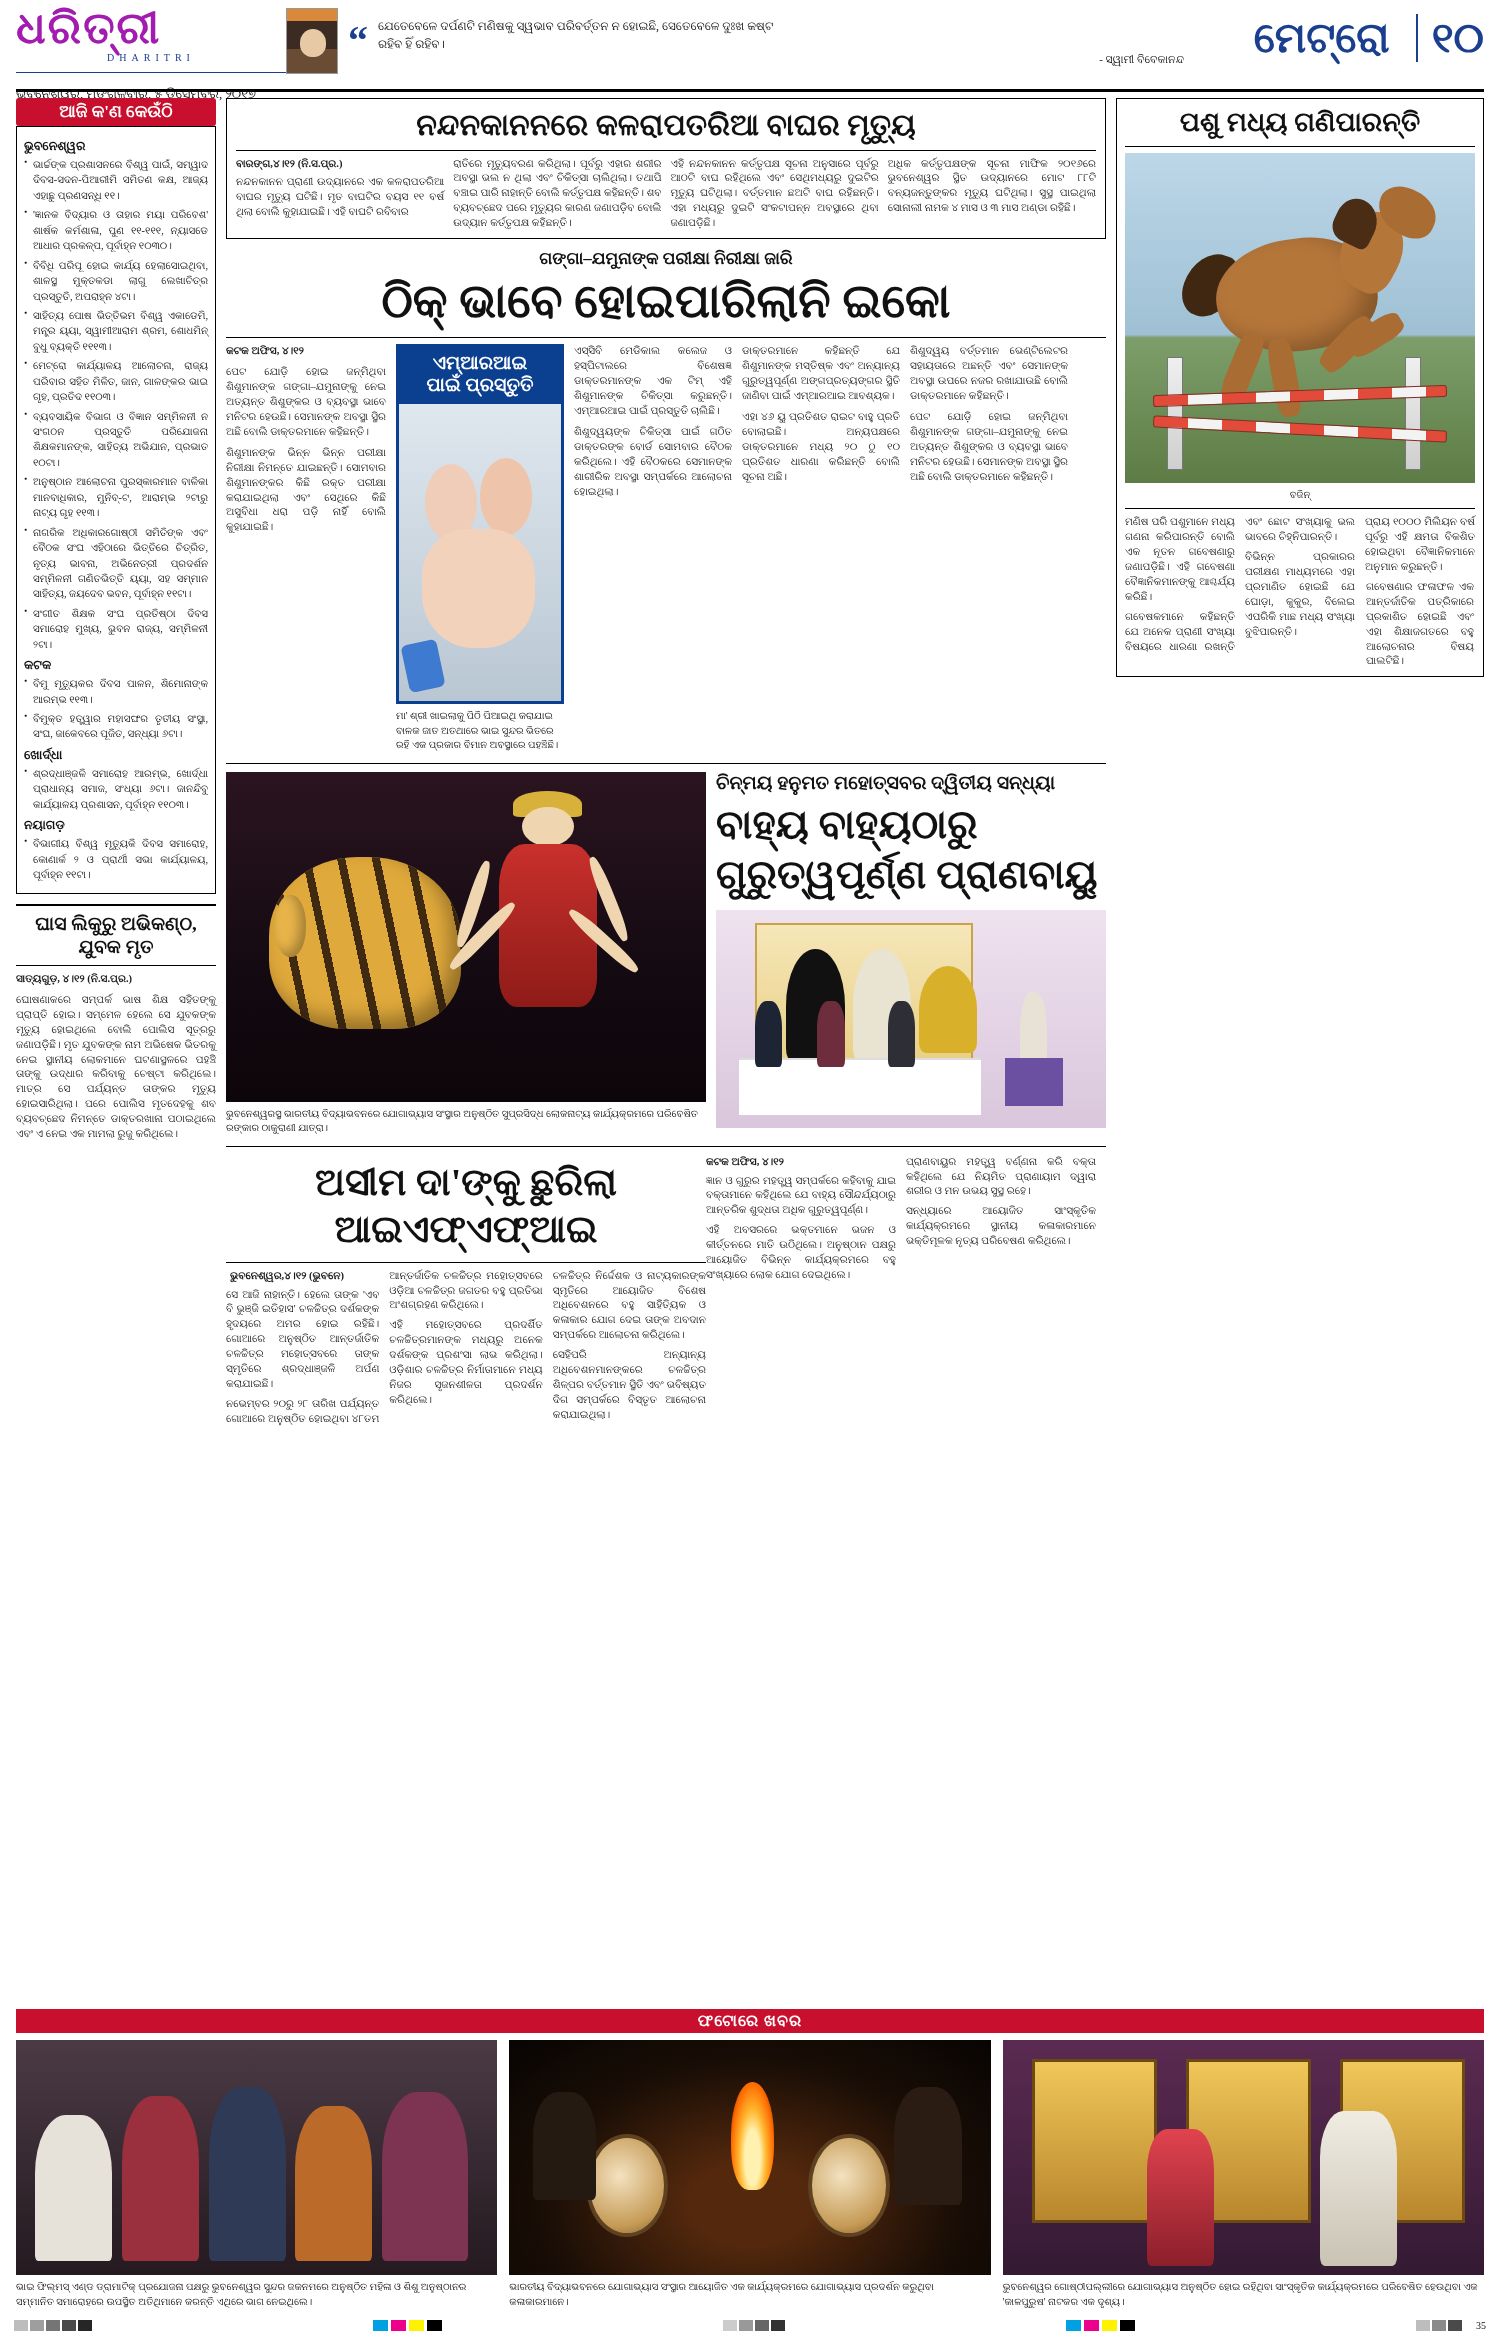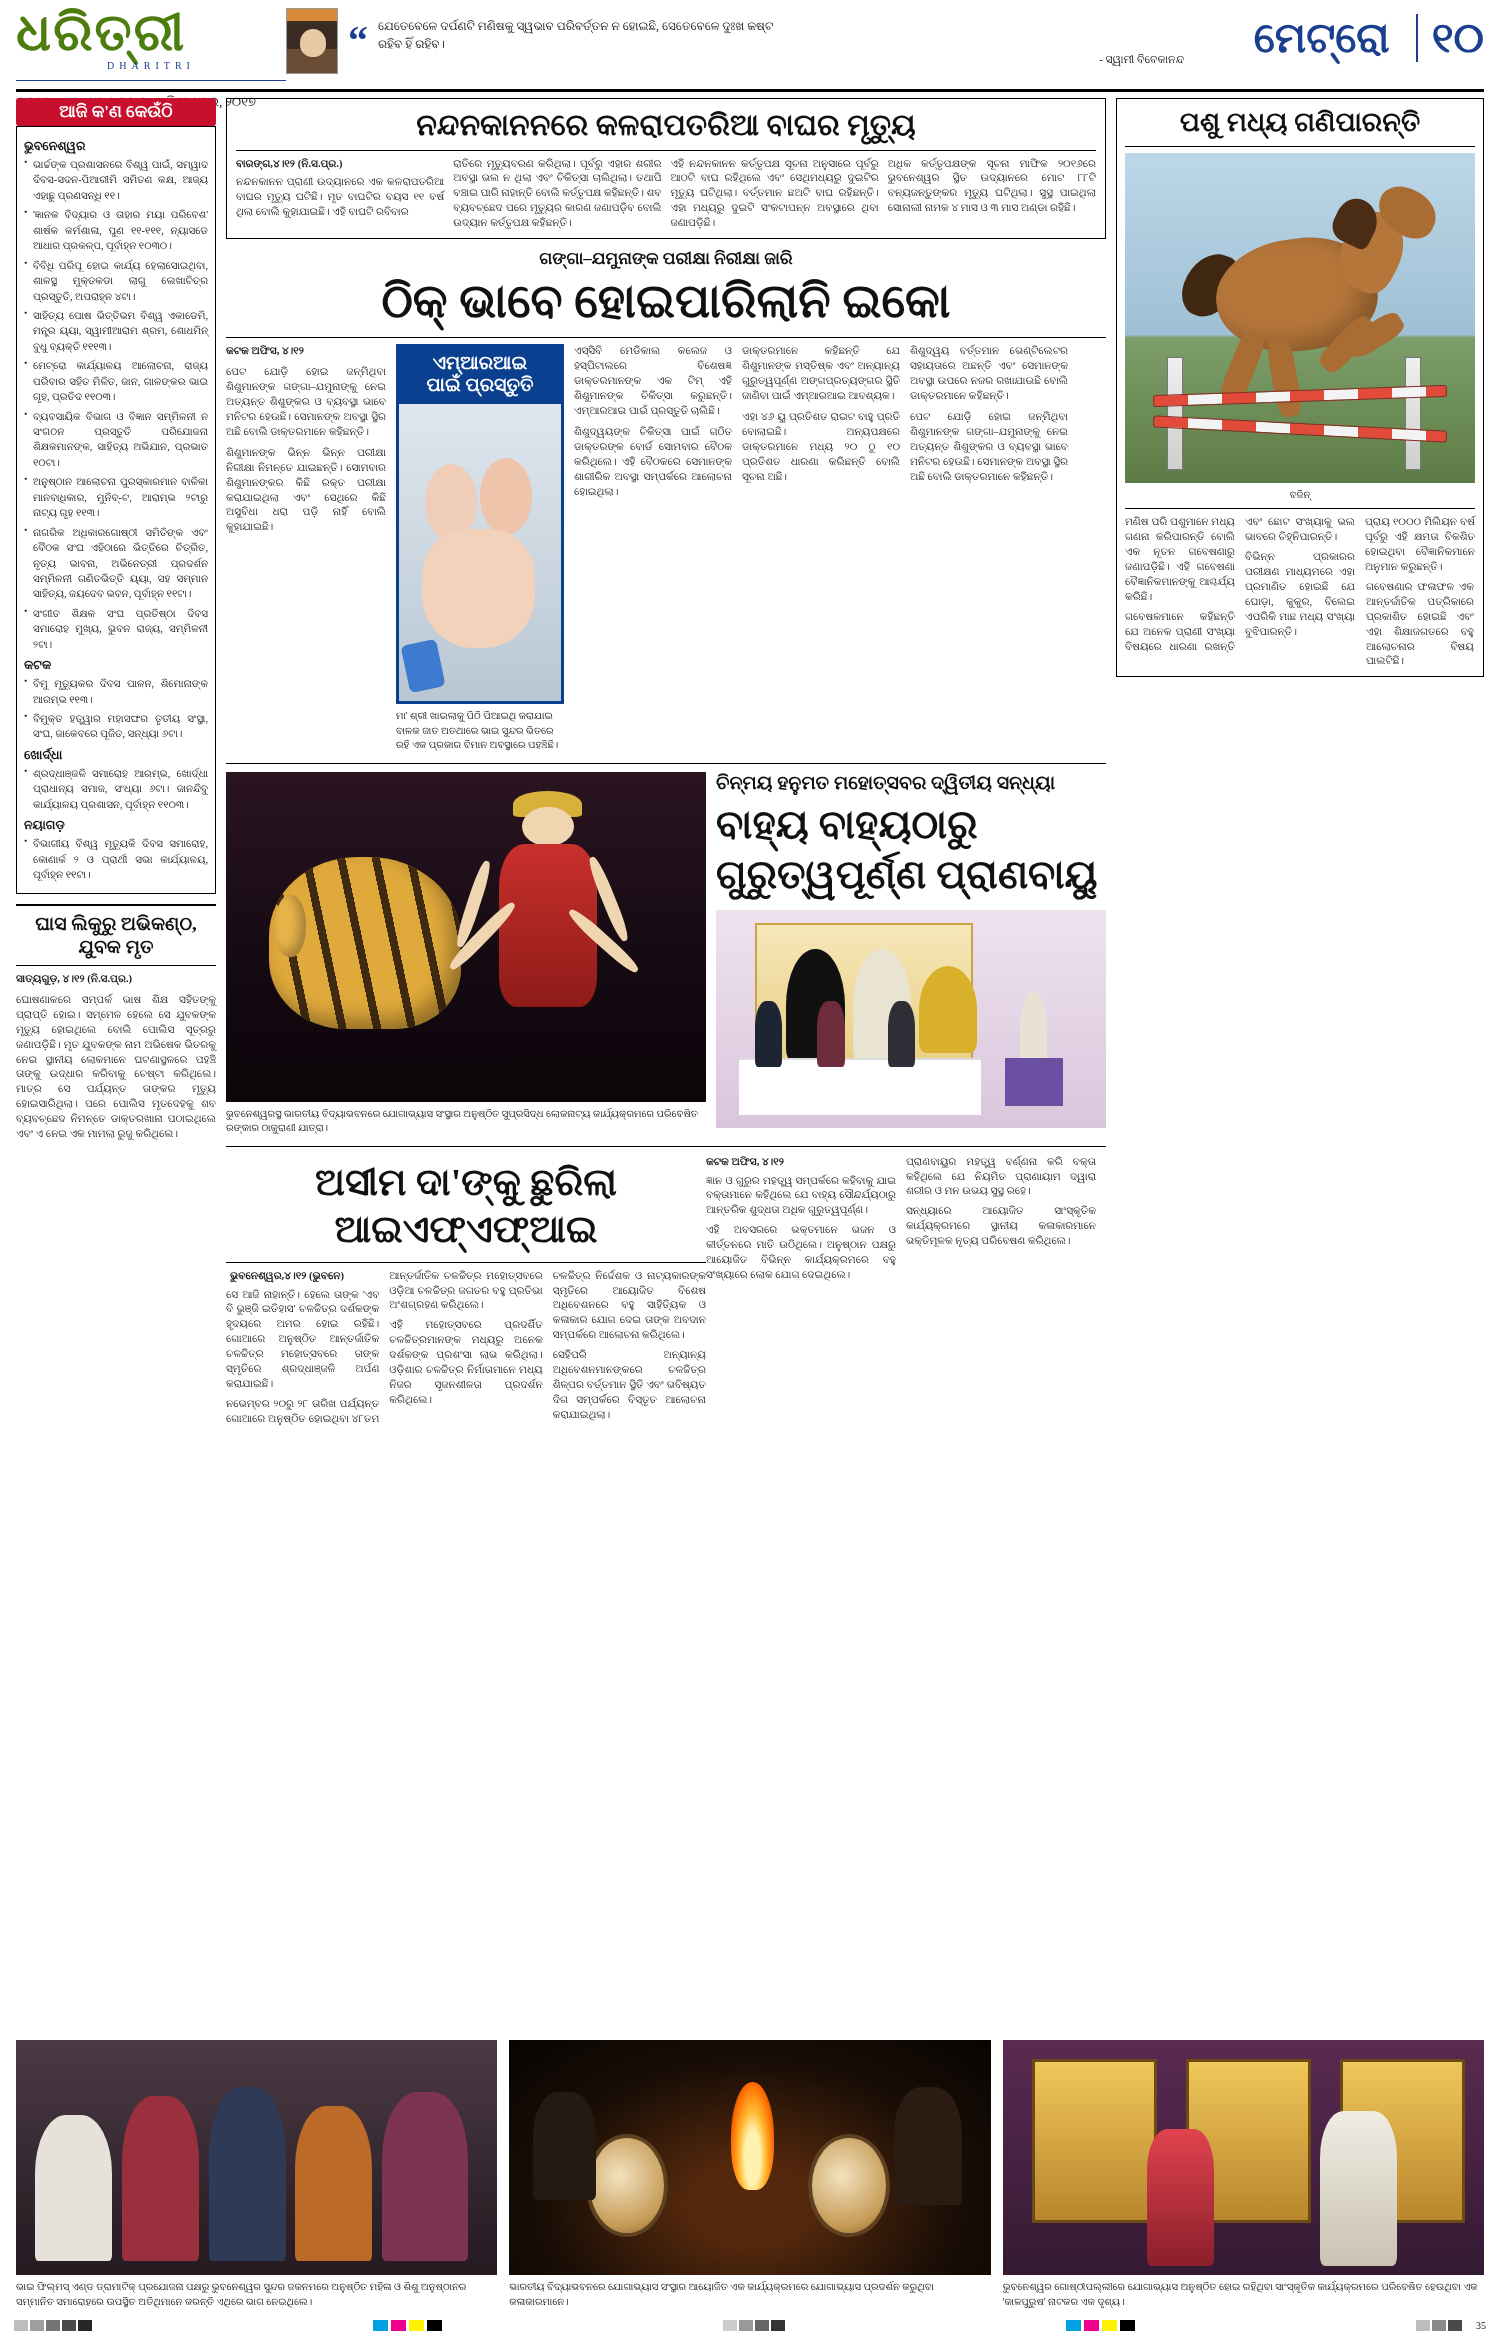--- a/index.html
+++ b/index.html
@@ -12,21 +12,21 @@
     position:relative;
     overflow:hidden;
   }
   .page { width:1500px; height:2335px; position:relative; padding:0 16px; }
 
   
   .masthead { display:flex; align-items:flex-start; height:92px; border-bottom:3px solid #000; }
   .mh-left { width:270px; padding-top:6px; }
   .logo-word {
     font-family:"DejaVu Serif", serif;
-    font-size:52px; font-weight:bold; color:#4d7c0f;
+    font-size:44px; font-weight:bold; color:#a21caf;
     letter-spacing:2px; line-height:1;
   }
   .logo-sub { font-size:10px; letter-spacing:5px; color:#1b3f8f; text-align:center; margin-top:2px;}
   .logo-date { font-size:13px; margin-top:9px; color:#111; border-top:1px solid #1b3f8f; padding-top:13px;}
   .mh-mid { flex:1; display:flex; align-items:center; padding-top:8px; gap:10px;}
   .portrait {
     width:52px; height:66px; border:1px solid #999;
     background:linear-gradient(#d8893a 0 18%, #3b2b22 18% 62%, #6a4b33 62% 100%);
     position:relative; flex:0 0 auto;
   }
@@ -354,20 +354,21 @@
           <p style="margin:0 0 5px">ଗବେଷକମାନେ କହିଛନ୍ତି ଯେ ଅନେକ ପ୍ରାଣୀ ସଂଖ୍ୟା ବିଷୟରେ ଧାରଣା ରଖନ୍ତି ଏବଂ ଛୋଟ ସଂଖ୍ୟାକୁ ଭଲ ଭାବରେ ଚିହ୍ନିପାରନ୍ତି।</p>
           <p style="margin:0 0 5px">ବିଭିନ୍ନ ପ୍ରକାରର ପରୀକ୍ଷଣ ମାଧ୍ୟମରେ ଏହା ପ୍ରମାଣିତ ହୋଇଛି ଯେ ଘୋଡ଼ା, କୁକୁର, ବିଲେଇ ଏପରିକି ମାଛ ମଧ୍ୟ ସଂଖ୍ୟା ବୁଝିପାରନ୍ତି।</p>
           <p style="margin:0 0 5px">ପ୍ରାୟ ୧୦୦୦ ମିଲିୟନ ବର୍ଷ ପୂର୍ବରୁ ଏହି କ୍ଷମତା ବିକଶିତ ହୋଇଥିବା ବୈଜ୍ଞାନିକମାନେ ଅନୁମାନ କରୁଛନ୍ତି।</p>
           <p style="margin:1px">ଗବେଷଣାର ଫଳାଫଳ ଏକ ଆନ୍ତର୍ଜାତିକ ପତ୍ରିକାରେ ପ୍ରକାଶିତ ହୋଇଛି ଏବଂ ଏହା ଶିକ୍ଷାଜଗତରେ ବହୁ ଆଲୋଚନାର ବିଷୟ ପାଲଟିଛି।</p>
         </div>
       </div>
     </div>
   </div>
 
   <div style="position:absolute; left:16px; right:16px; bottom:26px;">
+    <div class="redband">ଫଟୋରେ ଖବର</div>
     <div style="display:flex; gap:12px;">
 
       <div style="flex:1">
         <div class="photo ph-group">
           <div style="position:absolute; inset:0; background:linear-gradient(#4b3a44,#241a20);"></div>
           <div style="position:absolute; left:4%; bottom:6%; width:16%; height:62%; background:#e7e2d9; border-radius:40% 40% 4% 4%;"></div>
           <div style="position:absolute; left:22%; bottom:6%; width:16%; height:70%; background:#9a2f3d; border-radius:40% 40% 4% 4%;"></div>
           <div style="position:absolute; left:40%; bottom:6%; width:16%; height:74%; background:#2f3a56; border-radius:40% 40% 4% 4%;"></div>
           <div style="position:absolute; left:58%; bottom:6%; width:16%; height:66%; background:#bb6a2a; border-radius:40% 40% 4% 4%;"></div>
           <div style="position:absolute; left:76%; bottom:6%; width:18%; height:72%; background:#7d3352; border-radius:40% 40% 4% 4%;"></div>

